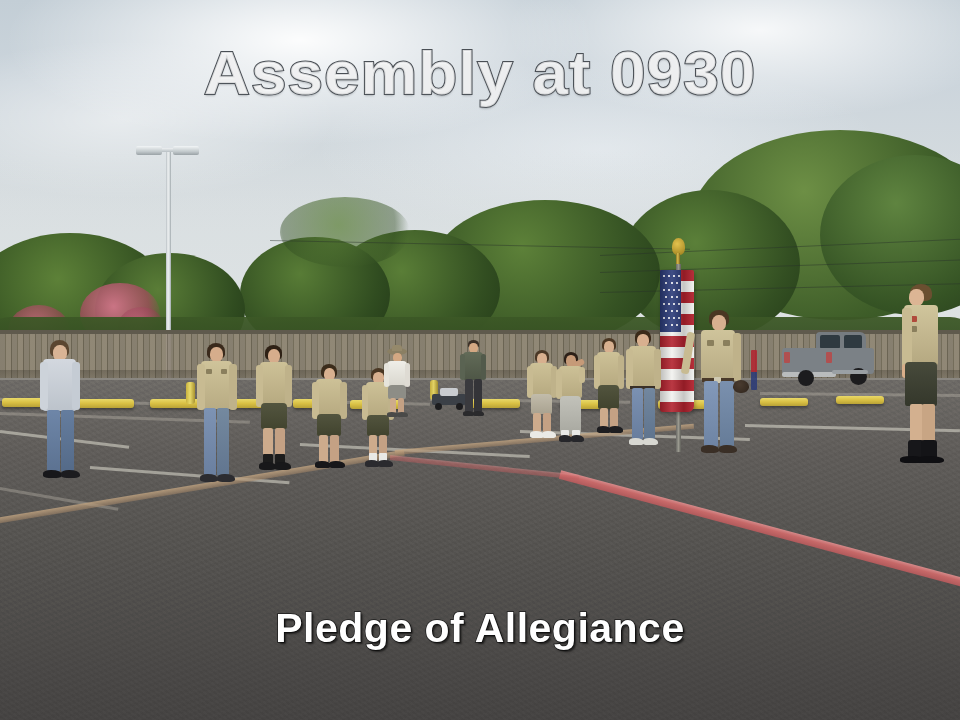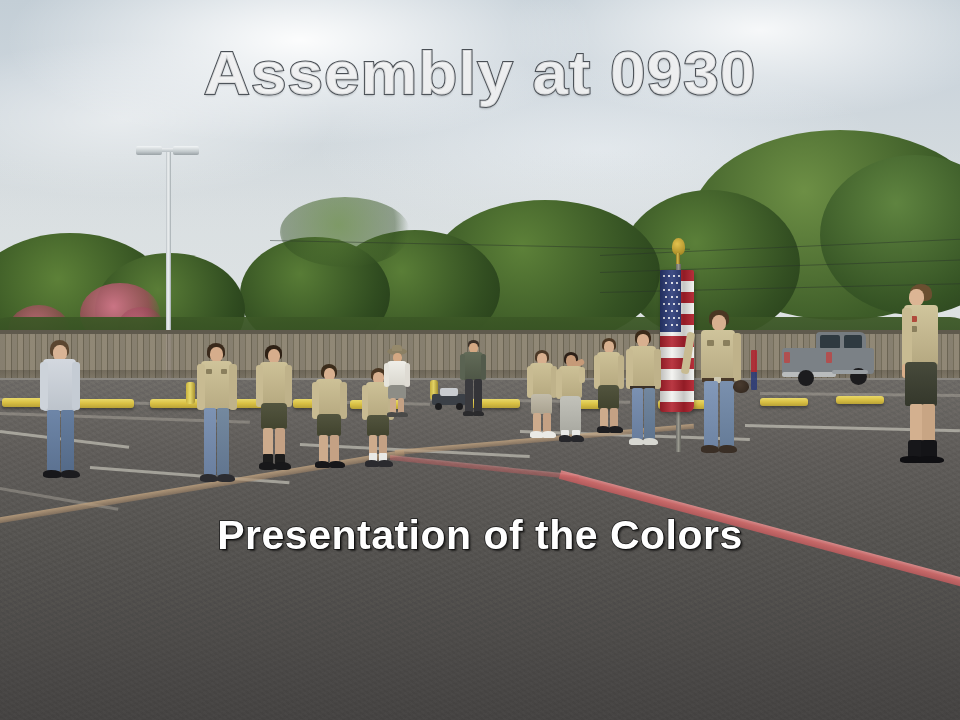--- a/index.html
+++ b/index.html
@@ -575,15 +575,15 @@
     
     
     
     
     
     
     
   </div>
 
   <div class="title-top">Assembly at 0930</div>
-  <div class="caption cap1">Presentation of the Colors</div>
+  <div class="caption cap3">Pledge of Allegiance</div>
 
 </div>
 
 </body></html>

